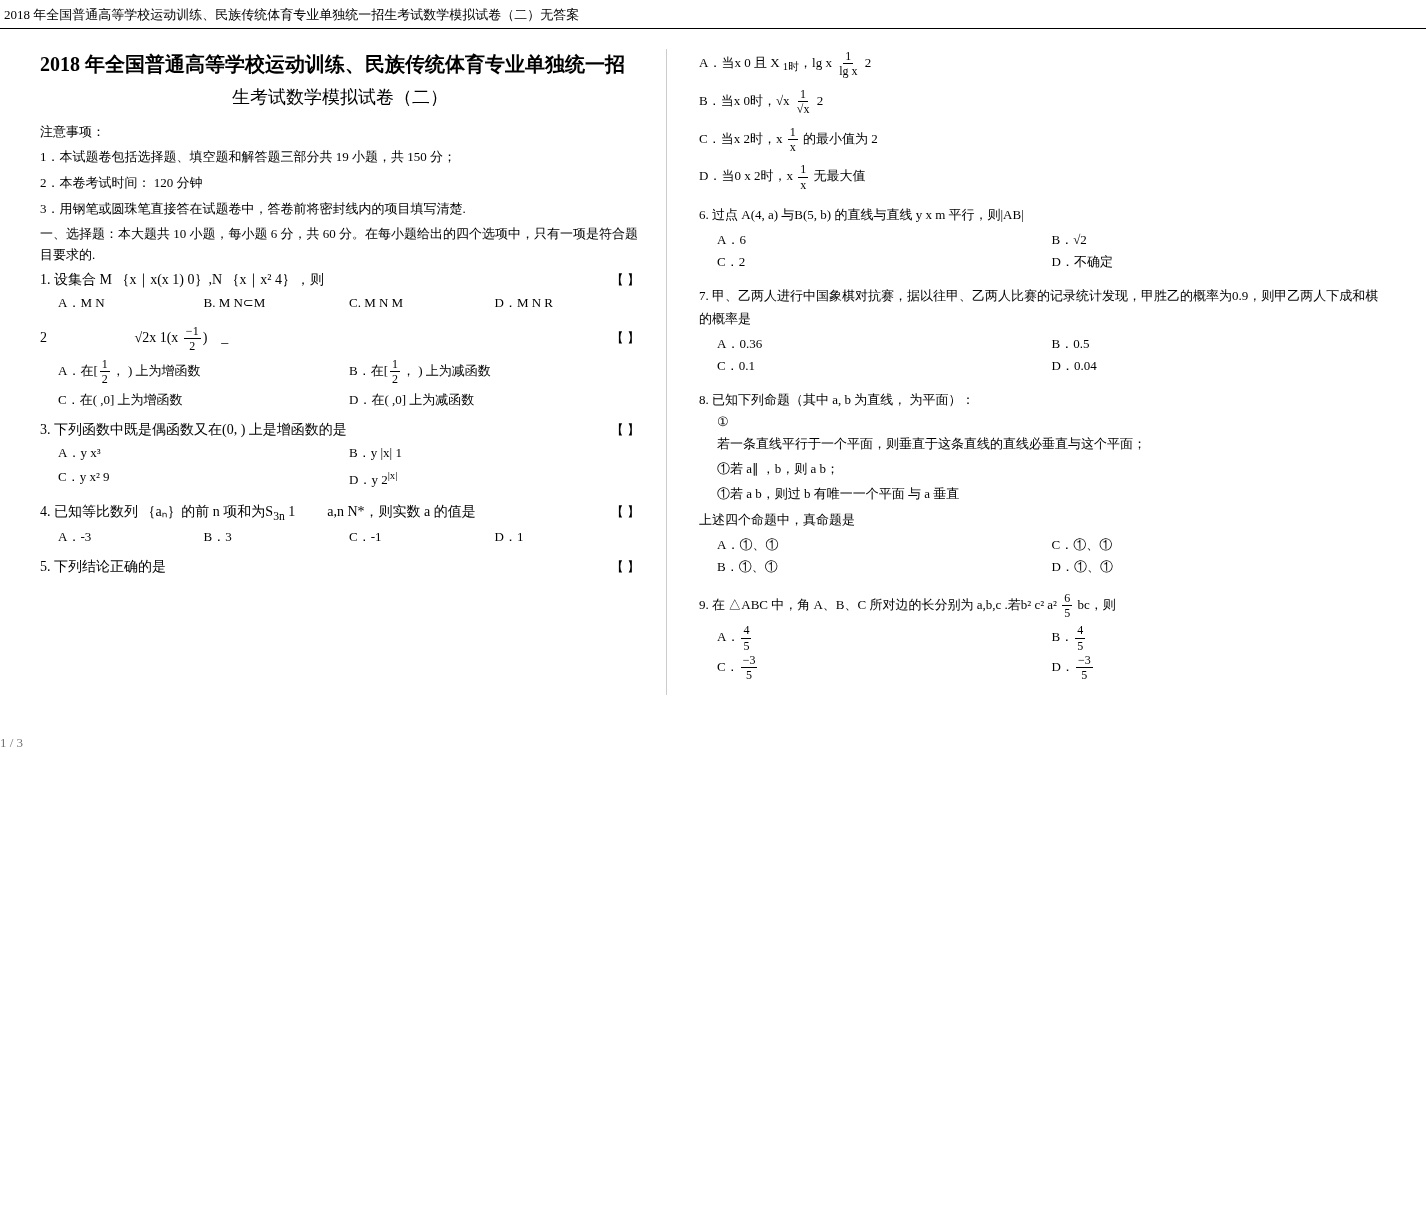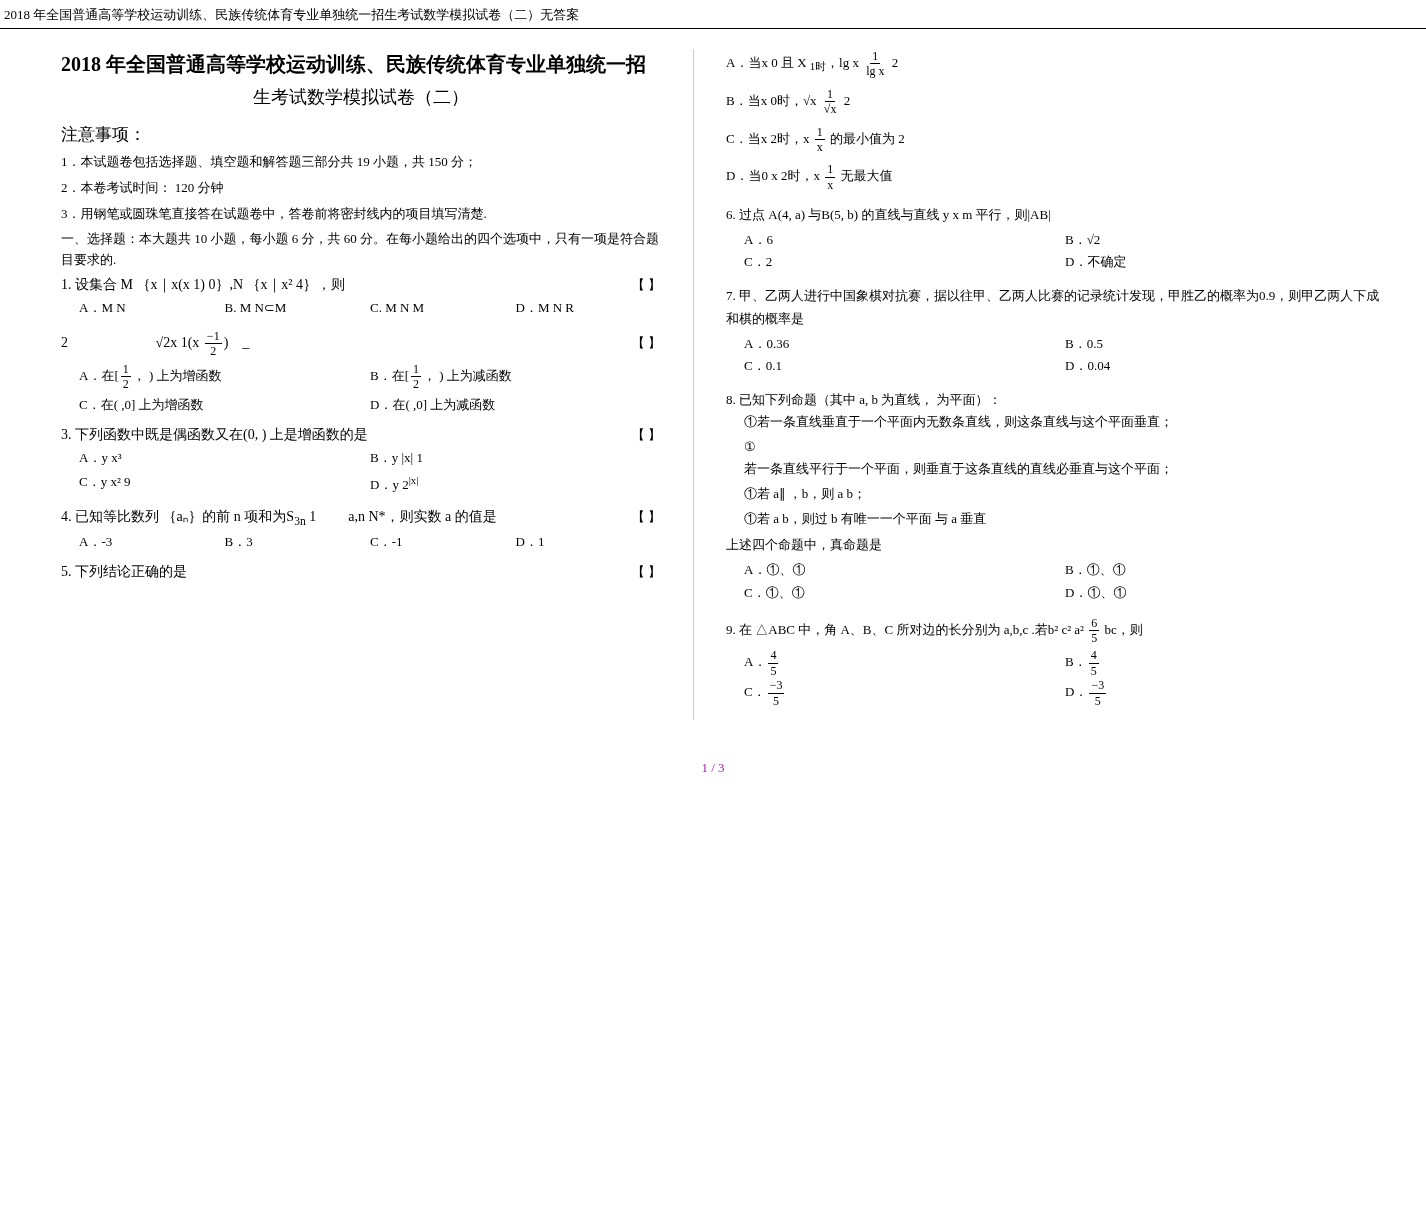--- a/index.html
+++ b/index.html
@@ -13,22 +13,21 @@
     }
     .top-bar {
       border-bottom: 1px solid #000;
       text-align: left;
       padding: 6px 0 4px 4px;
       font-size: 13px;
     }
     .main-content {
       display: flex;
       padding: 20px 40px 20px 40px;
-      gap: 12px;
-      margin-left: 21px;
+      gap: 6px;
     }
     .left-col {
       width: 620px;
       flex-shrink: 0;
       padding-right: 20px;
     }
     .right-col {
       flex: 1;
       padding-left: 32px;
       border-left: 1px solid #ccc;
@@ -38,21 +37,21 @@
       font-weight: bold;
       margin-bottom: 6px;
       line-height: 1.5;
     }
     .doc-subtitle {
       font-size: 18px;
       text-align: center;
       margin-bottom: 14px;
     }
     .notice-title {
-      font-size: 17px;
+      font-size: 13px;
       margin-bottom: 6px;
     }
     .notice-item {
       font-size: 13px;
       margin-bottom: 5px;
       line-height: 1.6;
       text-indent: 0;
     }
     .question-block {
       margin-bottom: 10px;
@@ -105,24 +104,24 @@
       flex-direction: column;
       align-items: center;
       vertical-align: middle;
       font-size: 12px;
       line-height: 1.2;
       margin: 0 2px;
     }
     .frac .num { border-bottom: 1px solid #000; padding: 0 2px; }
     .frac .den { padding: 0 2px; text-align: center; }
     .page-footer {
-      text-align: center;
+      text-align: left;
       margin-top: 20px;
       font-size: 13px;
-      color: #a21caf;
+      color: #737373;
     }
     .sub-item {
       margin-left: 18px;
       margin-bottom: 3px;
       font-size: 13px;
       line-height: 1.7;
     }
     .q-line {
       display: flex;
       align-items: baseline;
@@ -257,29 +256,28 @@
       <div class="right-options-4">
         <span>A．0.36</span>
         <span>B．0.5</span>
         <span>C．0.1</span>
         <span>D．0.04</span>
       </div>
     </div>
 
     <div class="right-question">
       <div>8. 已知下列命题（其中   a, b 为直线，    为平面）：</div>
-      <div class="sub-item">①若一条直线垂直于一个平面内无数条直线，则这条直线与这个平面垂直；</div>
       <div class="sub-item">①<br>若一条直线平行于一个平面，则垂直于这条直线的直线必垂直与这个平面；</div>
       <div class="sub-item">①若 a∥  ，b，则 a    b；</div>
       <div class="sub-item">①若 a    b，则过 b 有唯一一个平面    与 a 垂直</div>
       <div style="margin-top:4px;">上述四个命题中，真命题是</div>
       <div class="right-options-2">
         <span>A．①、①</span>
+        <span>C．①、①</span>
         <span>B．①、①</span>
-        <span>C．①、①</span>
         <span>D．①、①</span>
       </div>
     </div>
 
     <div class="right-question">
       <div>9. 在 △ABC 中，角 A、B、C 所对边的长分别为  a,b,c .若b² c²  a²  <span class="frac">
             <span class="num">6</span>
             <span class="den">5</span>
           </span> bc，则</div>
       <div class="right-options-4">

